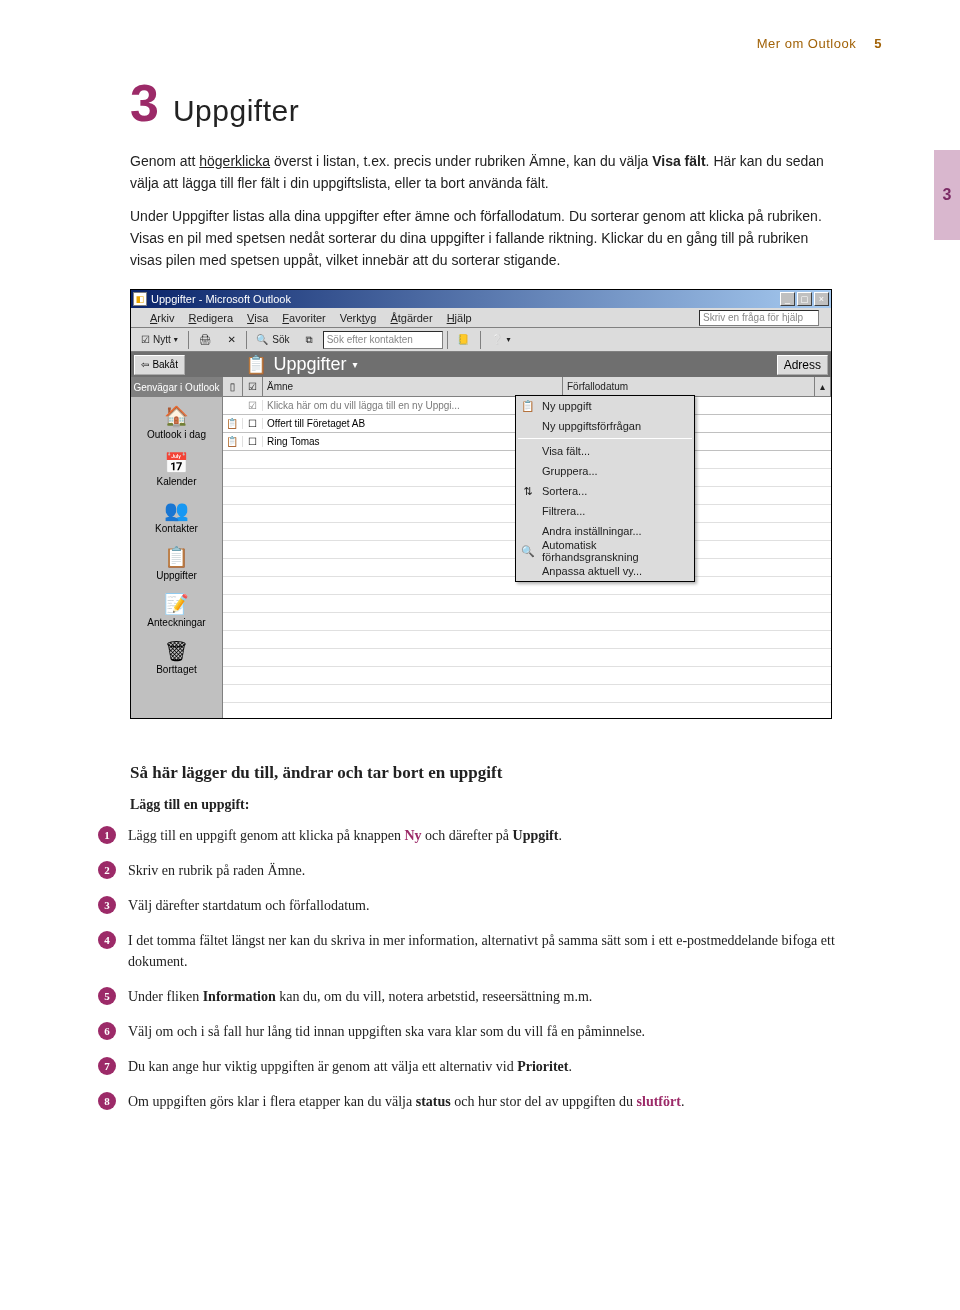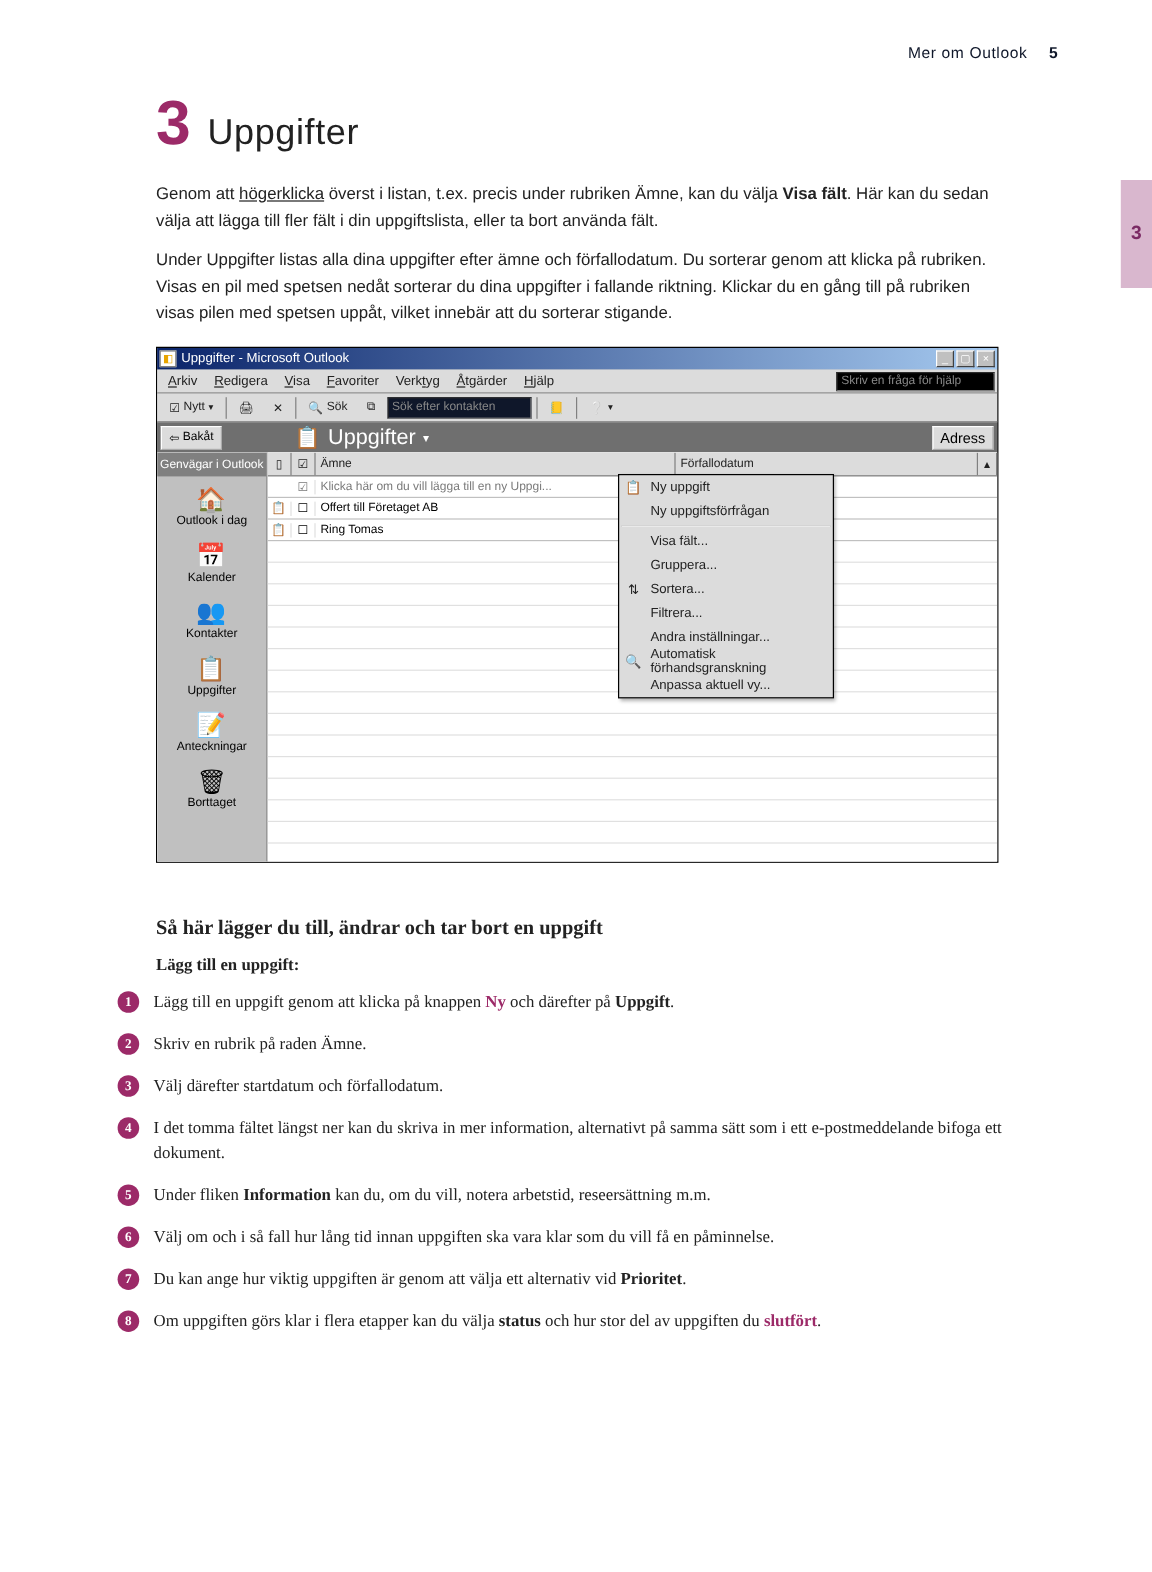--- a/index.html
+++ b/index.html
@@ -1,43 +1,43 @@
 <!DOCTYPE html>
 <html><head>
 <meta charset="utf-8">
 <style>
   * { box-sizing: border-box; margin: 0; padding: 0; }
   body { width: 960px; height: 1310px; background: #fff; font-family: Arial, Helvetica, sans-serif; color: #222; position: relative; }
   .page { padding: 36px 78px 40px 130px; position: relative; }
-  .header-right { text-align: right; font-size: 13px; color: #0f172a; letter-spacing: 0.5px; }
+  .header-right { text-align: right; font-size: 13px; color: #a16207; letter-spacing: 0.5px; }
   .header-right .pgnum { display: inline-block; margin-left: 14px; font-weight: bold; }
   .thumb-tab { position: absolute; right: 0; top: 150px; width: 26px; height: 90px; background: #d9b7ce; display: flex; align-items: center; justify-content: center; color: #7b2a64; font-weight: bold; font-size: 16px; }
   .chapter-title { margin-top: 26px; display: flex; align-items: baseline; gap: 14px; }
   .chapnum { font-size: 52px; color: #9c2a68; font-weight: bold; line-height: 1; }
   .chapname { font-size: 30px; letter-spacing: 0.5px; font-weight: normal; }
   .intro { margin-top: 22px; font-size: 14px; line-height: 1.55; max-width: 700px; }
   .intro p { margin-bottom: 12px; }
   .intro .hl { text-decoration: underline; }
   .intro b { font-weight: bold; }
   
   .app { margin-top: 18px; width: 702px; height: 430px; border: 1px solid #000; font-family: "Tahoma", "MS Sans Serif", sans-serif; font-size: 11px; background: #c0c0c0; display: flex; flex-direction: column; }
   .titlebar { height: 18px; background: linear-gradient(to right,#0a246a,#a6caf0); color: #fff; display: flex; align-items: center; padding: 0 2px; }
   .titlebar .appicon { width: 14px; height: 14px; background: #fff; margin-right: 4px; border: 1px solid #808080; display:flex; align-items:center; justify-content:center; color:#e8a400; font-size:9px; }
   .titlebar .ttext { flex: 1; font-size: 11px; }
   .titlebar .winbtn { width: 15px; height: 14px; background: #c0c0c0; border: 1px solid #fff; border-right-color:#404040; border-bottom-color:#404040; margin-left: 2px; display:flex; align-items:center; justify-content:center; font-size:9px; }
-  .menubar { height: 20px; background: #dcdcdc; display: flex; align-items: center; padding: 0 2px; border-bottom: 1px solid #808080; }
+  .menubar { height: 20px; background: #dcdcdc; display: flex; align-items: center; padding: 0 12px; border-bottom: 1px solid #808080; }
   .menubar span { padding: 2px 7px; cursor: default; }
   .menubar span u { text-decoration: underline; }
   .menubar .spacer { flex:1; }
-  .menubar .helpsearch { width: 132px; height: 16px; border: 1px inset #808080; background: #000000; color: #888; font-size: 10px; padding: 0 3px; display:flex; align-items:center; }
+  .menubar .helpsearch { width: 120px; height: 16px; border: 1px inset #808080; background: #ffffff; color: #888; font-size: 10px; padding: 0 3px; display:flex; align-items:center; }
   .toolbar { height: 24px; background: #dcdcdc; display: flex; align-items: center; padding: 0 4px; gap: 4px; border-bottom: 1px solid #808080; font-size:10px; }
   .tbtn { height: 20px; padding: 0 5px; border: 1px solid transparent; display: inline-flex; align-items: center; gap:3px; }
   .tbtn .arrow { font-size: 8px; }
   .tsep { width:1px; height:18px; background:#808080; }
-  .tsearch { width: 120px; height: 18px; border: 1px inset #808080; background:#0f172a; color:#888; padding:0 3px; display:flex; align-items:center; font-size:10px; }
+  .tsearch { width: 120px; height: 18px; border: 1px inset #808080; background:#ffffff; color:#888; padding:0 3px; display:flex; align-items:center; font-size:10px; }
   .navbar { height: 25px; background: #6f6f6f; display:flex; align-items:center; color:#fff; padding:0 3px; }
   .navback { background:#dcdcdc; color:#000; border:1px outset #fff; height:20px; padding:0 6px; display:inline-flex; align-items:center; gap:3px; font-size:10px; }
   .navtitle { margin-left: 60px; font-size:18px; color:#fff; display:flex; align-items:center; gap:6px; }
   .navtitle .arrow { font-size:10px; }
   .navright { margin-left:auto; background:#dcdcdc; color:#000; border:1px outset #fff; height:20px; padding:0 6px; display:inline-flex; align-items:center; font-size:12px; }
   .appbody { flex:1; display:flex; background:#fff; overflow:hidden; }
   .shortcutbar { width:92px; background:#c0c0c0; border-right:1px solid #808080; display:flex; flex-direction:column; }
   .shortcutheader { height:20px; background:#808080; color:#fff; font-size:10px; display:flex; align-items:center; justify-content:center; }
   .shortcutlist { flex:1; padding:6px 0; display:flex; flex-direction:column; align-items:center; gap:10px; }
   .sitem { display:flex; flex-direction:column; align-items:center; color:#000; font-size:10px; cursor:default; }

